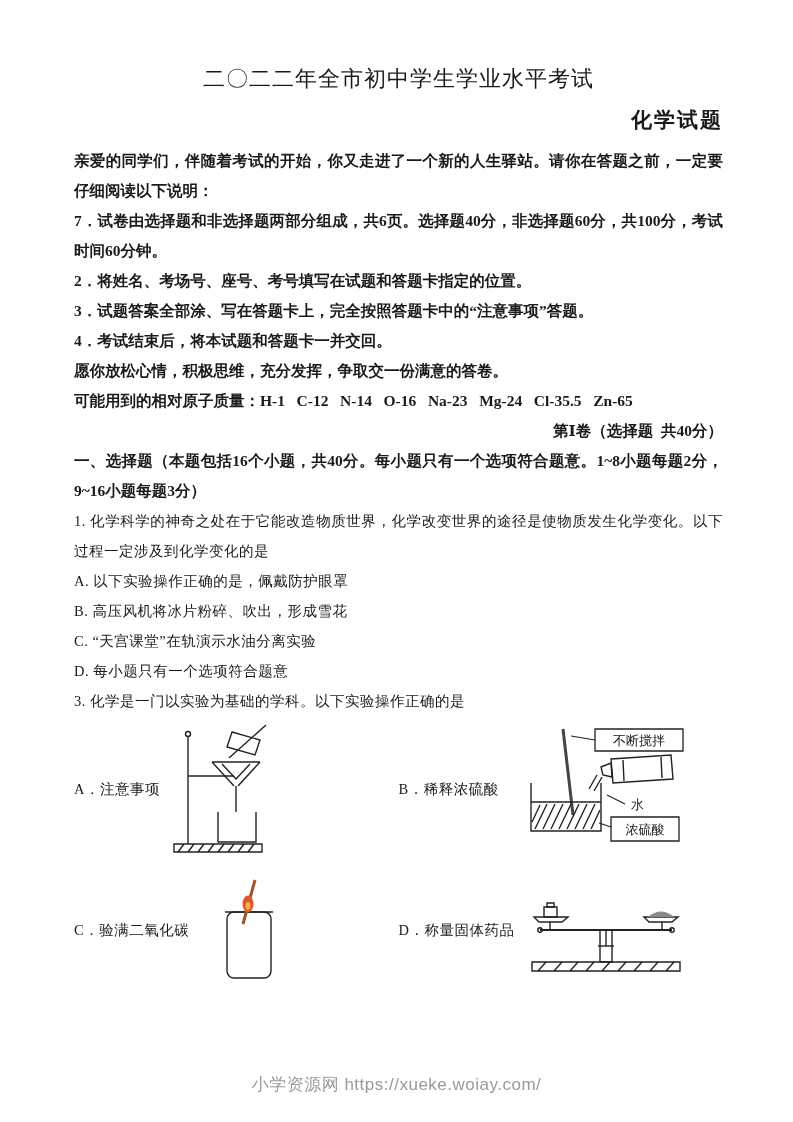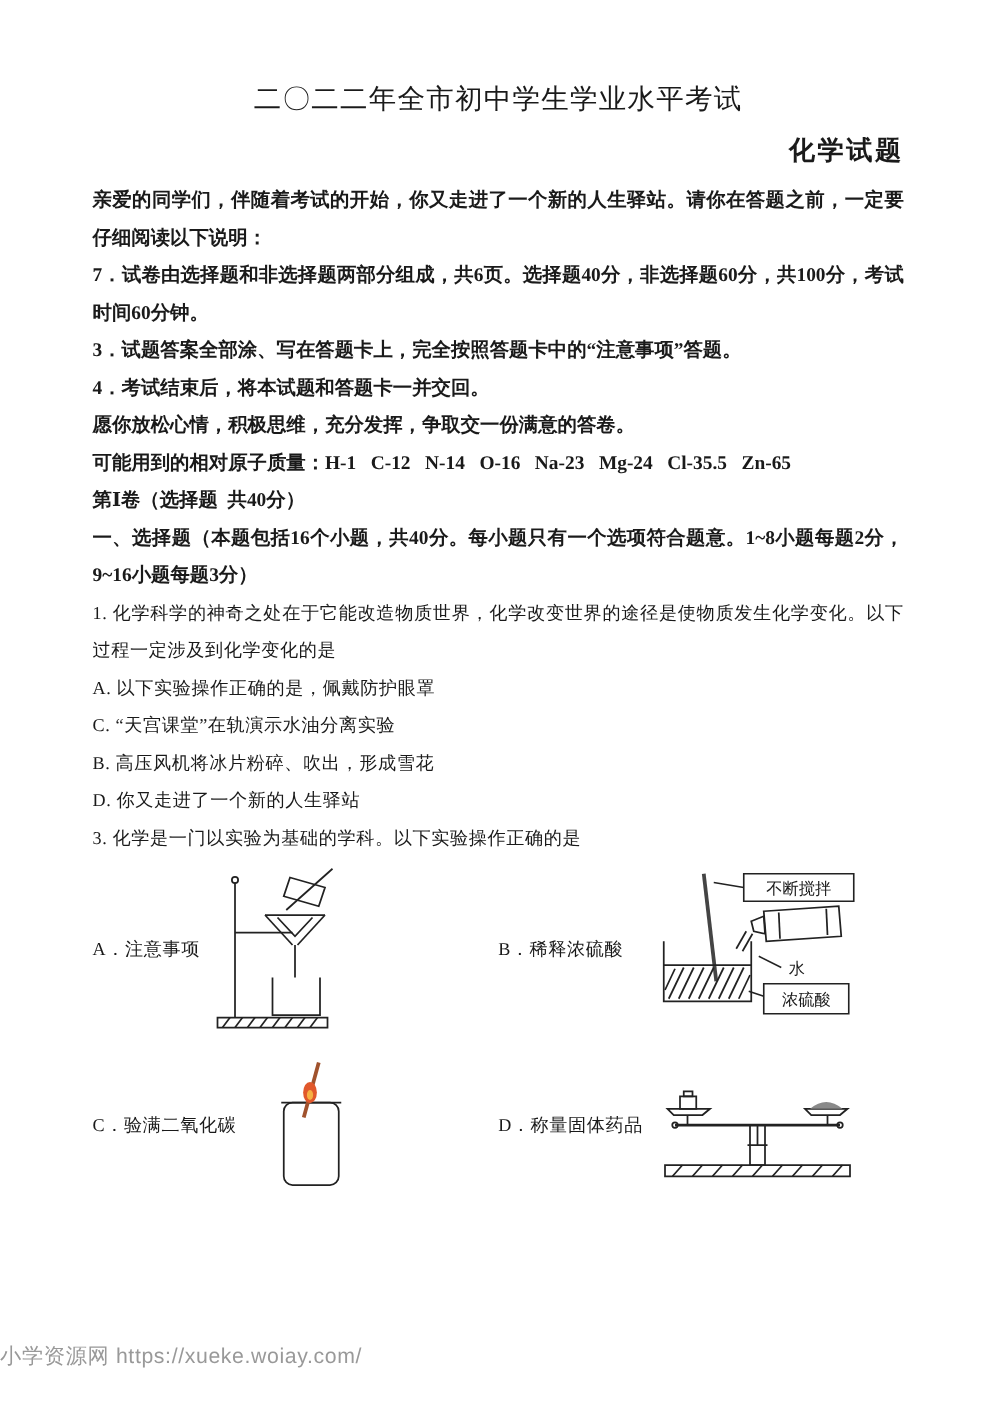--- a/index.html
+++ b/index.html
@@ -7,57 +7,58 @@
   body {
     width:793px; height:1122px; position:relative; overflow:hidden;
     font-family:"Liberation Serif","DejaVu Serif",serif;
     color:#1a1a1a;
   }
   .doc { padding:0 70px 0 74px; }
   .title { padding-top:64px; font-size:22px; font-weight:normal; text-align:center; letter-spacing:1px; }
   .subtitle { margin-top:12px; margin-bottom:12px; font-size:21px; font-weight:bold; text-align:right; letter-spacing:2px; }
   .line { font-size:15.5px; line-height:30px; font-weight:bold; text-align:justify; }
   .masses { white-space:pre-wrap; }
-  .center { text-align:left; }
+  .center { text-align:right; }
   .q { font-size:14.5px; line-height:30px; font-weight:normal; text-align:justify; letter-spacing:0.5px; }
   .opt-row { display:flex; margin-top:6px; }
   .opt-row.second { margin-top:20px; }
   .opt-cell { flex:1; display:flex; align-items:center; gap:12px; }
   .opt-cell .lbl { font-size:14.5px; white-space:nowrap; letter-spacing:0.5px; }
   svg { display:block; }
   svg line, svg path, svg rect, svg polygon { vector-effect:non-scaling-stroke; }
   .diagram-label { font-family:"Liberation Serif","DejaVu Serif",serif; font-size:13px; fill:#1a1a1a; }
-  .footer { position:absolute; left:0; bottom:26px; width:100%; 
+  .footer { position:absolute; left:0; bottom:26px; width:100%; text-align:center;
             font-family:"Liberation Sans","DejaVu Sans",sans-serif;
             font-size:17px; color:#999999; letter-spacing:0.5px; }
 </style>
 </head>
 <body>
 
 <div class="doc">
 
   <div class="title">二〇二二年全市初中学生学业水平考试</div>
   <div class="subtitle">化学试题</div>
 
   <p class="line">亲爱的同学们，伴随着考试的开始，你又走进了一个新的人生驿站。请你在答题之前，一定要仔细阅读以下说明：</p>
   <p class="line">7．试卷由选择题和非选择题两部分组成，共6页。选择题40分，非选择题60分，共100分，考试时间60分钟。</p>
+  <p class="line">2．将姓名、考场号、座号、考号填写在试题和答题卡指定的位置。</p>
   <p class="line">3．试题答案全部涂、写在答题卡上，完全按照答题卡中的“注意事项”答题。</p>
   <p class="line">4．考试结束后，将本试题和答题卡一并交回。</p>
   <p class="line">愿你放松心情，积极思维，充分发挥，争取交一份满意的答卷。</p>
   <p class="line masses">可能用到的相对原子质量：H-1   C-12   N-14   O-16   Na-23   Mg-24   Cl-35.5   Zn-65</p>
 
   <p class="line center masses">第Ⅰ卷（选择题  共40分）</p>
   <p class="line">一、选择题（本题包括16个小题，共40分。每小题只有一个选项符合题意。1~8小题每题2分，9~16小题每题3分）</p>
 
   <div>
     <p class="q">1. 化学科学的神奇之处在于它能改造物质世界，化学改变世界的途径是使物质发生化学变化。以下过程一定涉及到化学变化的是</p>
     <p class="q">A. 以下实验操作正确的是，佩戴防护眼罩</p>
+    <p class="q">B. 高压风机将冰片粉碎、吹出，形成雪花</p>
     <p class="q">C. “天宫课堂”在轨演示水油分离实验</p>
-    <p class="q">B. 高压风机将冰片粉碎、吹出，形成雪花</p>
-    <p class="q">D. 你又走进了一个新的人生驿站</p>
+    <p class="q">D. 每小题只有一个选项符合题意</p>
   </div>
 
   <div>
     <p class="q">3. 化学是一门以实验为基础的学科。以下实验操作正确的是</p>
 
     <div class="opt-row">
 
       <div class="opt-cell">
         <span class="lbl">A．注意事项</span>
         <svg width="118" height="134" viewBox="0 0 118 134">

